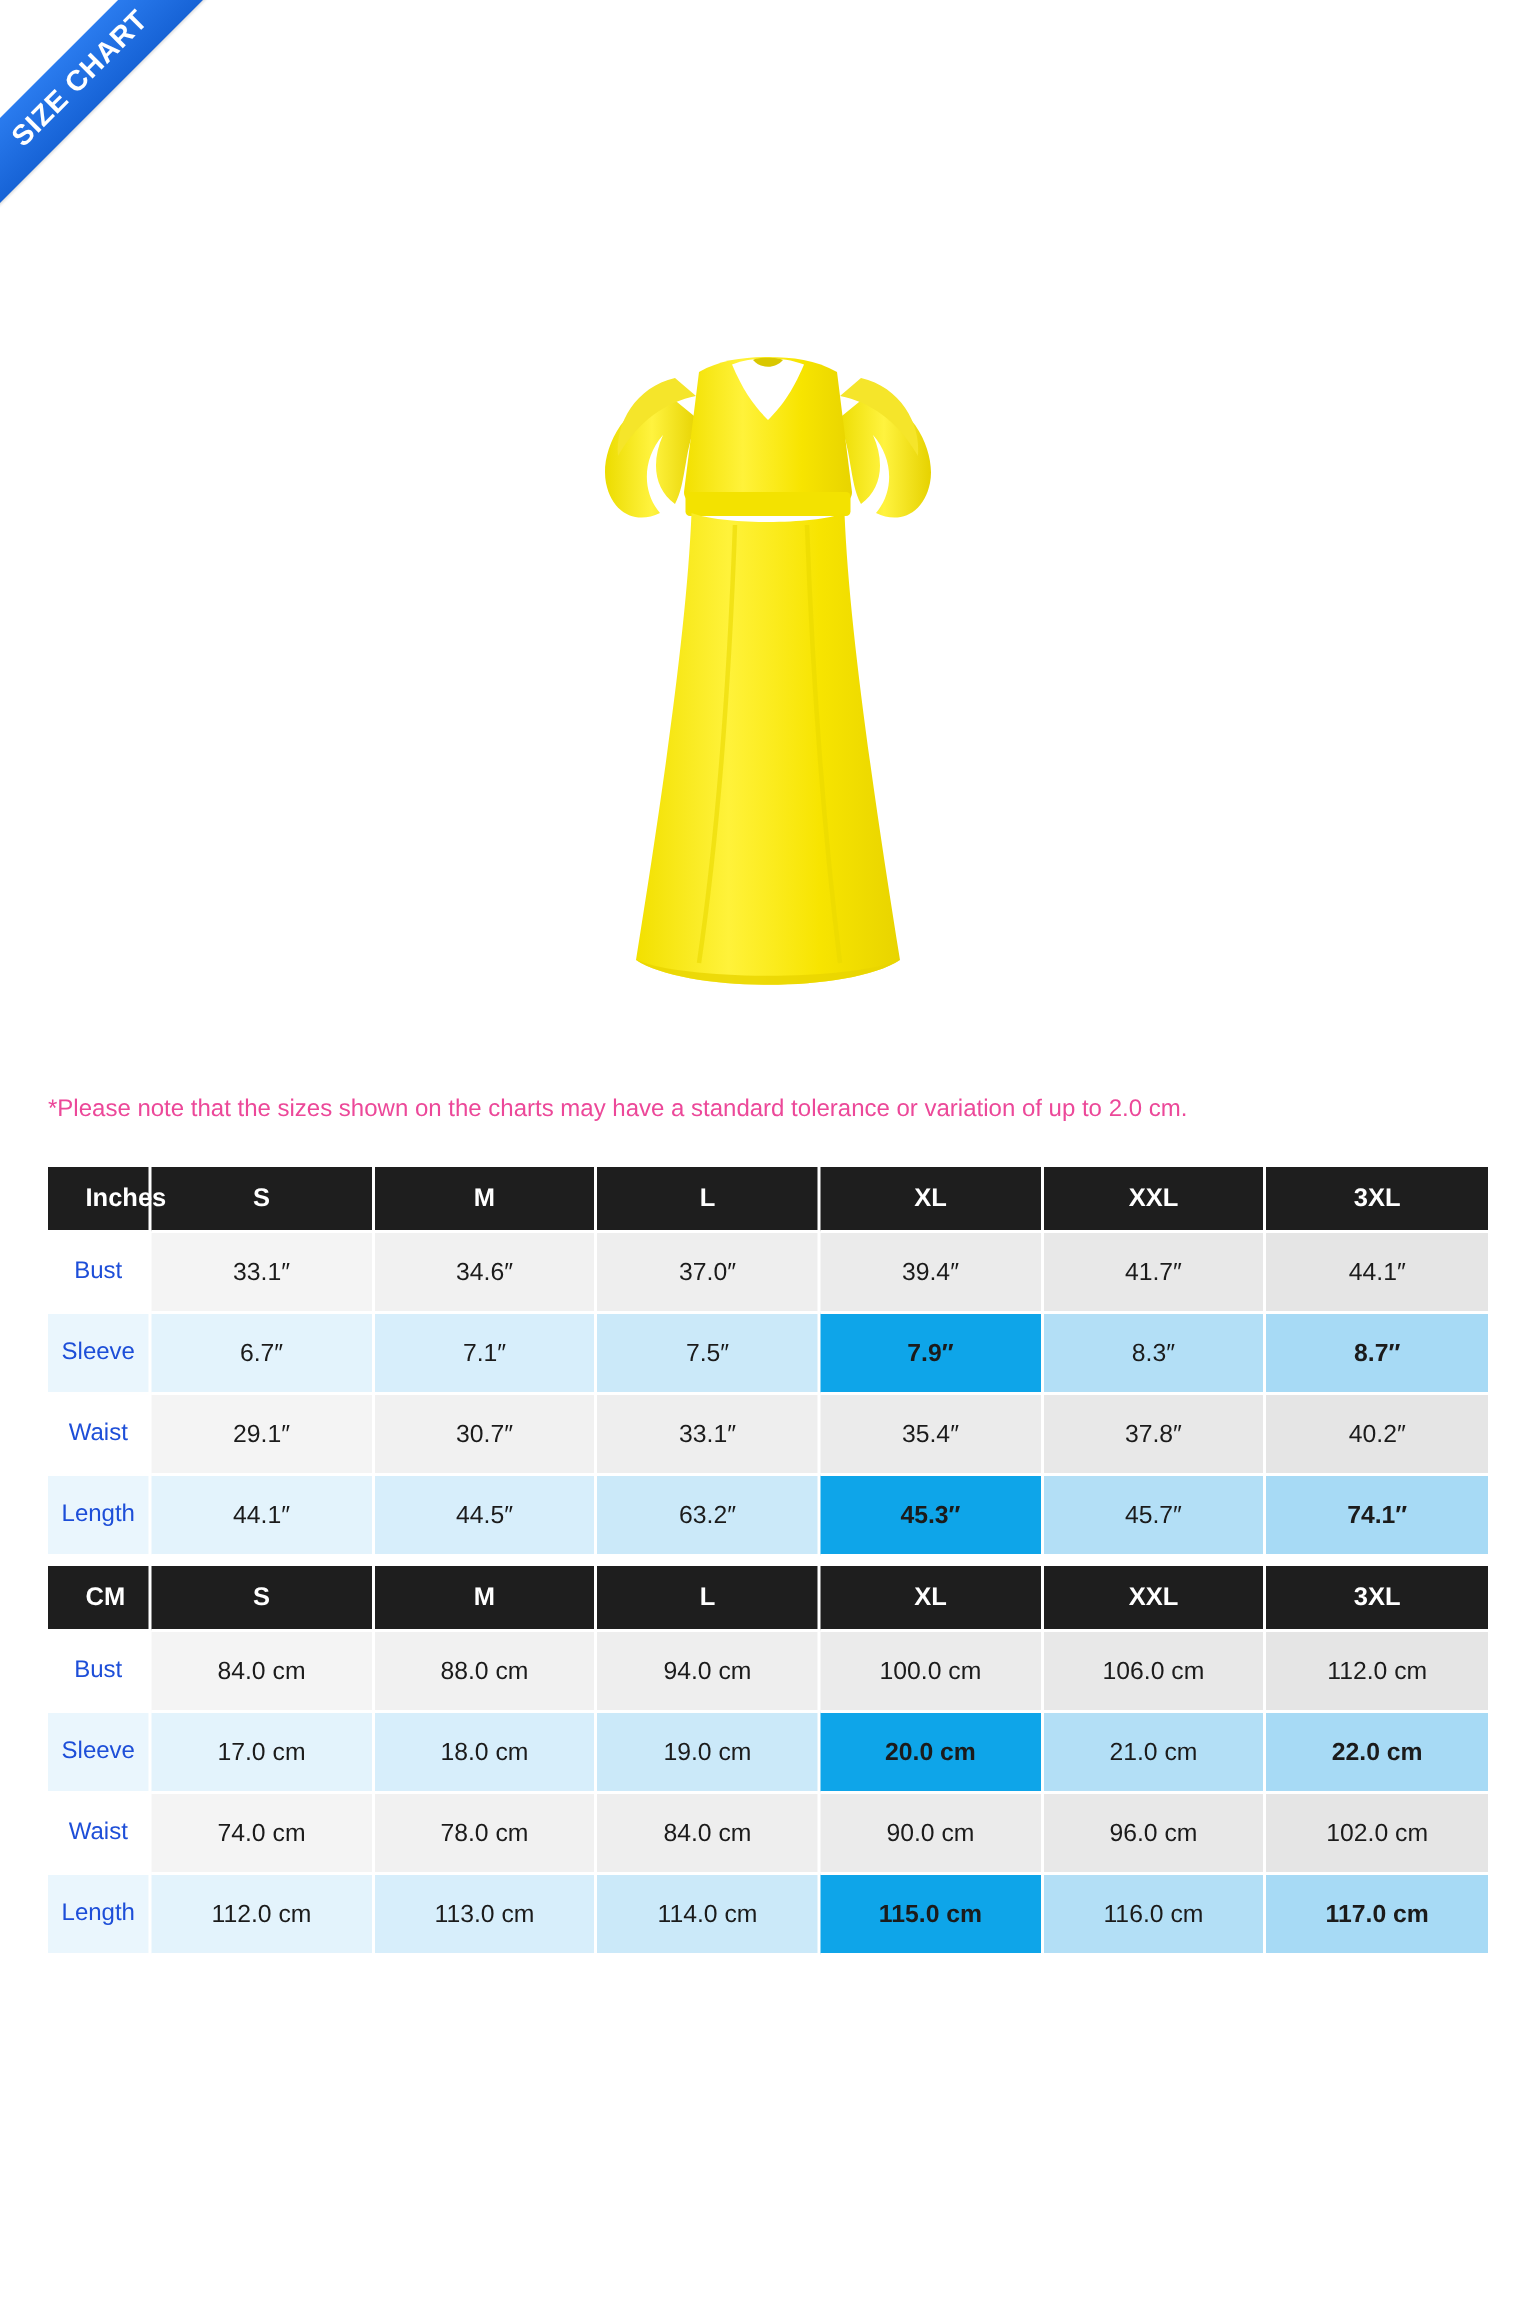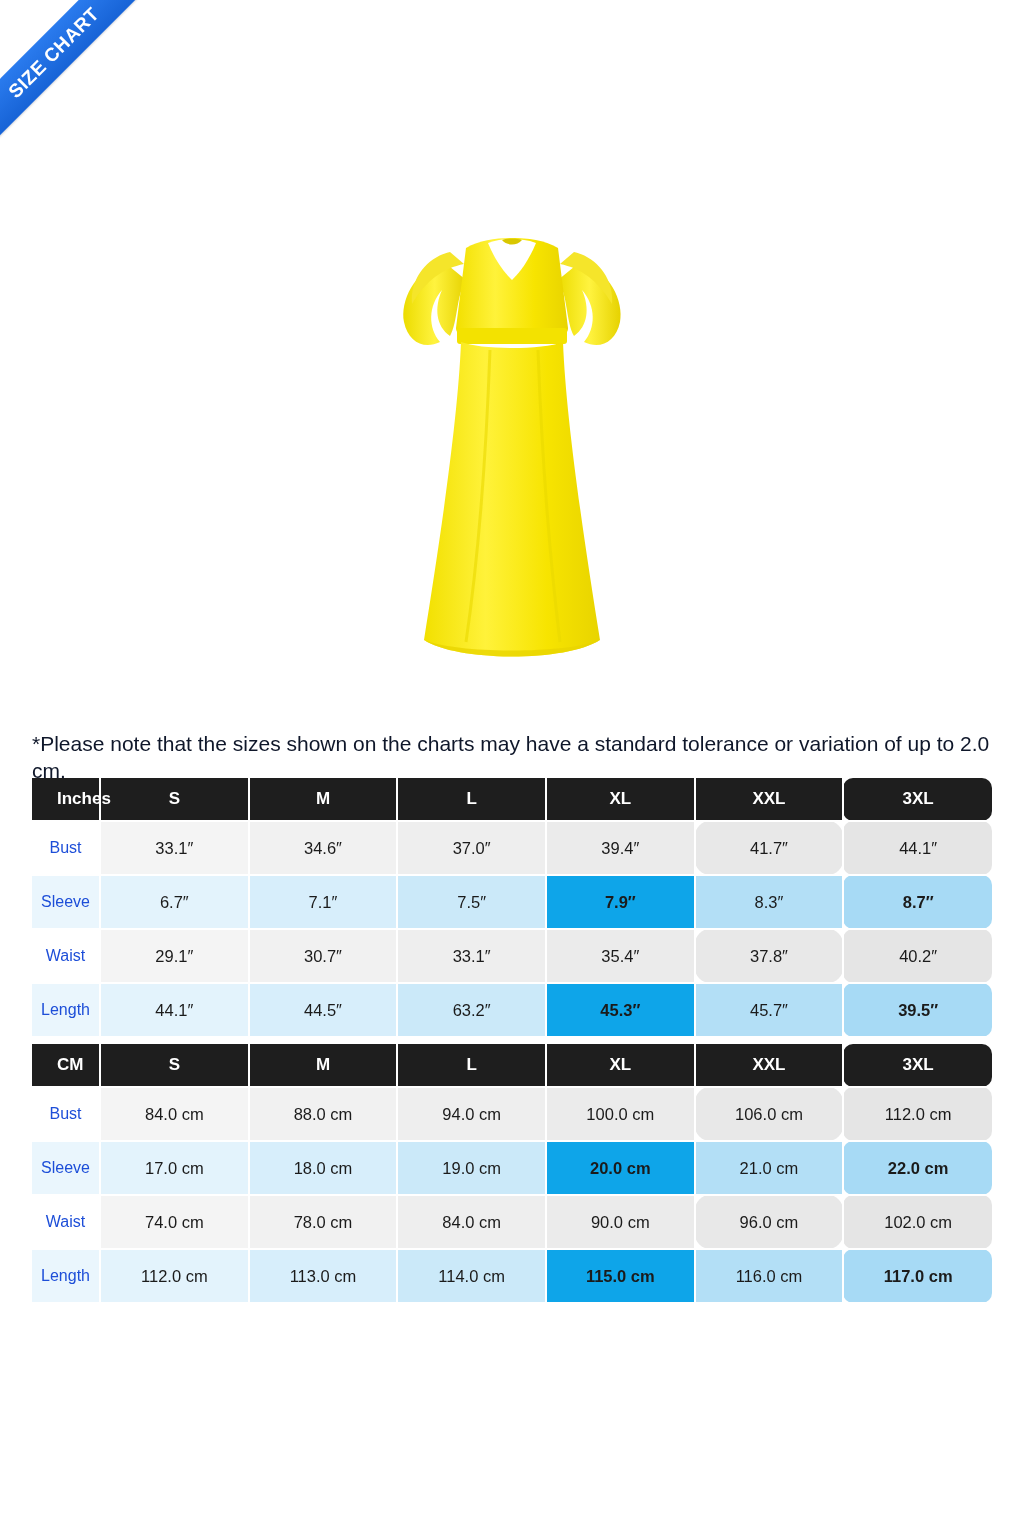--- a/index.html
+++ b/index.html
@@ -58,22 +58,22 @@
     width: 300px;
     height: 460px;
   }
 
   
   .note {
     position: absolute;
     top: 730px;
     left: 32px;
     width: 960px;
-    color: #0f172a;
-    font-size: 21px;
+    color: #ec4899;
+    font-size: 16px;
     line-height: 1.3;
   }
 
   
   .table-block {
     position: absolute;
     left: 32px;
     width: 960px;
     border-collapse: collapse;
     table-layout: fixed;
@@ -88,21 +88,21 @@
     height: 52px;
     text-align: center;
     vertical-align: middle;
     font-size: 16.5px;
     color: #1b1b1b;
     border-right: 2px solid #ffffff;
     border-bottom: 2px solid #ffffff;
     padding: 0;
   }
   .table-block th:last-child,
-  .table-block td:last-child { border-right: none; border-radius: 10px; }
+  .table-block td:last-child { border-right: none; }
 
   .table-block thead th {
     background: #1e1e1e;
     color: #ffffff;
     font-weight: bold;
     font-size: 17px;
     height: 42px;
   }
   .table-block thead th.corner {
     text-align: left;
@@ -128,21 +128,21 @@
   tr.band-blue td.val.c1 { background: #d7eefb; }
   tr.band-blue td.val.c2 { background: #cbe9f9; }
   tr.band-blue td.val.c3 { background: #0ea5e9; font-weight: bold; }
   tr.band-blue td.val.c4 { background: #b3dff6; }
   tr.band-blue td.val.c5 { background: #a7daf5; font-weight: bold; }
 
   tr.band-grey td.val.c0 { background: #f4f4f4; }
   tr.band-grey td.val.c1 { background: #f1f1f1; }
   tr.band-grey td.val.c2 { background: #eeeeee; }
   tr.band-grey td.val.c3 { background: #ebebeb; }
-  tr.band-grey td.val.c4 { background: #e8e8e8; border-radius: 15px; }
+  tr.band-grey td.val.c4 { background: #e8e8e8; }
   tr.band-grey td.val.c5 { background: #e5e5e5; }
 </style>
 </head>
 <body>
 
 <div class="ribbon-wrap">
   <div class="ribbon">SIZE CHART</div>
 </div>
 
 <div class="product-area">
@@ -235,21 +235,21 @@
       <td class="val c4">37.8″</td>
       <td class="val c5">40.2″</td>
     </tr>
     <tr class="band-blue">
       <td class="rowlabel">Length</td>
       <td class="val c0">44.1″</td>
       <td class="val c1">44.5″</td>
       <td class="val c2">63.2″</td>
       <td class="val c3">45.3″</td>
       <td class="val c4">45.7″</td>
-      <td class="val c5">39.5″</td>
+      <td class="val c5">74.1″</td>
     </tr>
   </tbody>
 </table>
 
 <table class="table-block" id="cm-table">
   <colgroup>
     <col class="label-col">
       <col>
       <col>
       <col>

